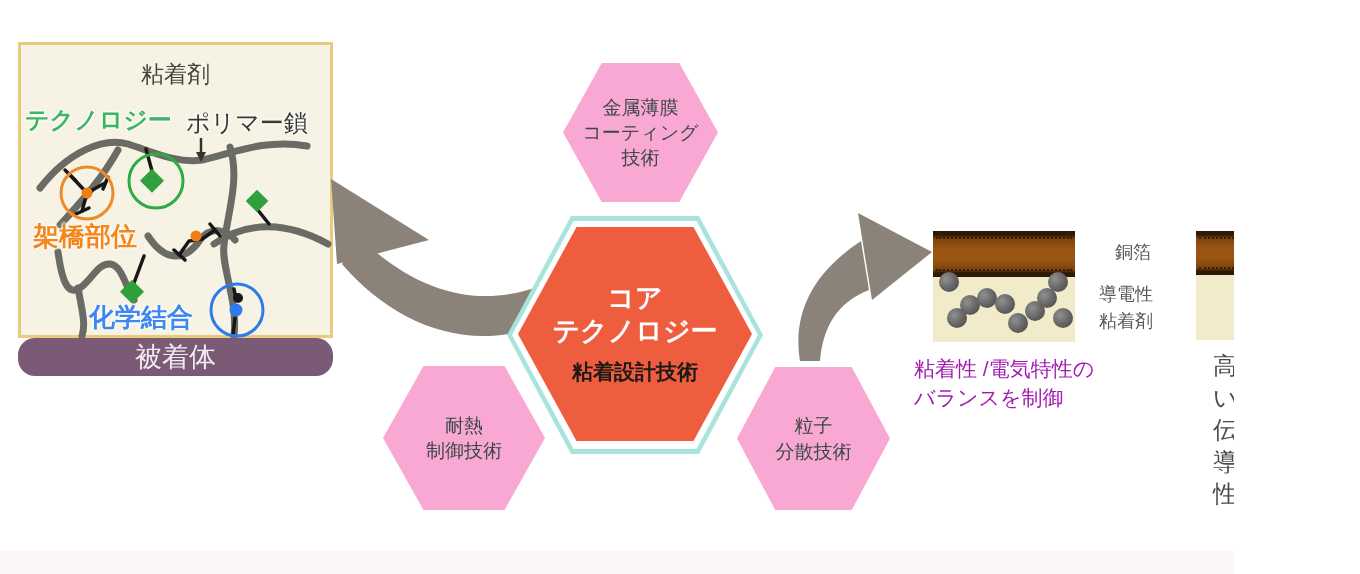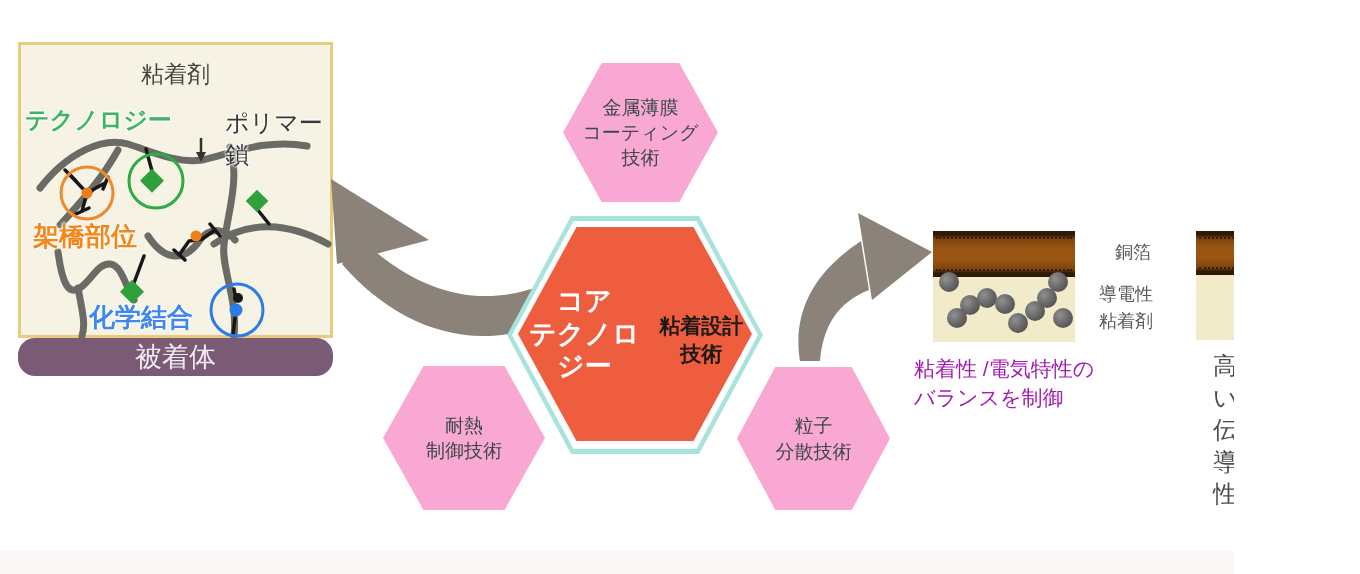--- a/index.html
+++ b/index.html
@@ -13,34 +13,34 @@
   
   .adh-box{left:18px;top:42px;width:315px;height:334px;}
   .adh-art{position:absolute;left:0;top:0;width:315px;height:296px;
     background:#f7f3e4;border:3px solid #e9cb7e;box-sizing:border-box;}
   .adh-art svg{position:absolute;left:-3px;top:-3px;}
   .adh-bar{position:absolute;left:0;top:296px;width:315px;height:38px;background:#7a5a75;
     display:flex;align-items:center;justify-content:center;color:#f2ecf2;font-size:27px;border-radius:17px;}
   .adh-title{left:0;top:17px;width:315px;text-align:center;font-size:23px;color:#45453f;}
   .lbl{text-shadow:0 0 3px #fff,0 0 3px #fff,0 0 3px #fff;font-weight:bold;}
   .lbl-tackifier{left:7px;top:62px;font-size:24px;color:#3db564;}
-  .lbl-polymer{left:168px;top:65px;font-size:24px;color:#3a3a35;font-weight:normal;margin-left:39px;}
+  .lbl-polymer{left:168px;top:65px;font-size:24px;color:#3a3a35;font-weight:normal;}
   .lbl-crosslink{left:15px;top:177px;font-size:26px;color:#f5861a;}
   .lbl-chembond{left:71px;top:258px;font-size:26px;color:#3d87f0;}
 
   
   .hex{clip-path:polygon(25% 0%,75% 0%,100% 50%,75% 100%,25% 100%,0% 50%);
     display:flex;align-items:center;justify-content:center;text-align:center;}
   .hex-teal{background:#f9a8d4;color:#3c4846;font-size:19px;line-height:1.32;}
   .hex-top{left:563px;top:63px;width:155px;height:139px;}
   .hex-bl{left:383px;top:366px;width:162px;height:144px;}
   .hex-br{left:737px;top:367px;width:153px;height:143px;}
   .hex-core-outline{left:507px;top:216px;width:256px;height:238px;background:#a7e4db;}
   .hex-core-gap{left:512px;top:221px;width:246px;height:228px;background:#ffffff;}
-  .hex-core{left:518px;top:227px;width:234px;height:214px;background:#ee5d3e;flex-direction:row;}
+  .hex-core{left:518px;top:227px;width:234px;height:214px;background:#ee5d3e;flex-direction:column;}
   .core-title{color:#ffffff;font-weight:bold;font-size:27px;line-height:1.22;}
   .core-sub{margin-top:11px;color:#1d1917;font-weight:bold;font-size:21px;}
 
   
   .arrows{left:0;top:0;width:1360px;height:574px;pointer-events:none;}
 
   
   .illus{box-sizing:border-box;}
   .copper-bar{position:relative;width:100%;
     background:linear-gradient(180deg,#2e1a06 0%,#2e1a06 9%,#7c420e 16%,#9a5512 38%,#9a5512 62%,#7c420e 84%,#2e1a06 91%,#2e1a06 100%);}

